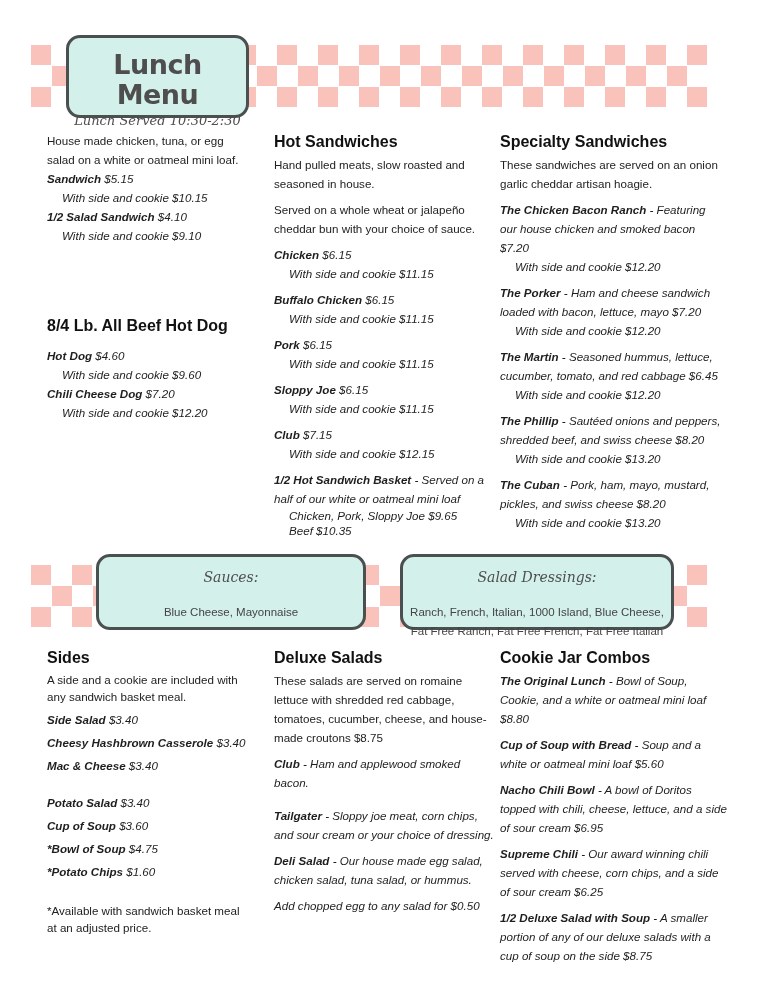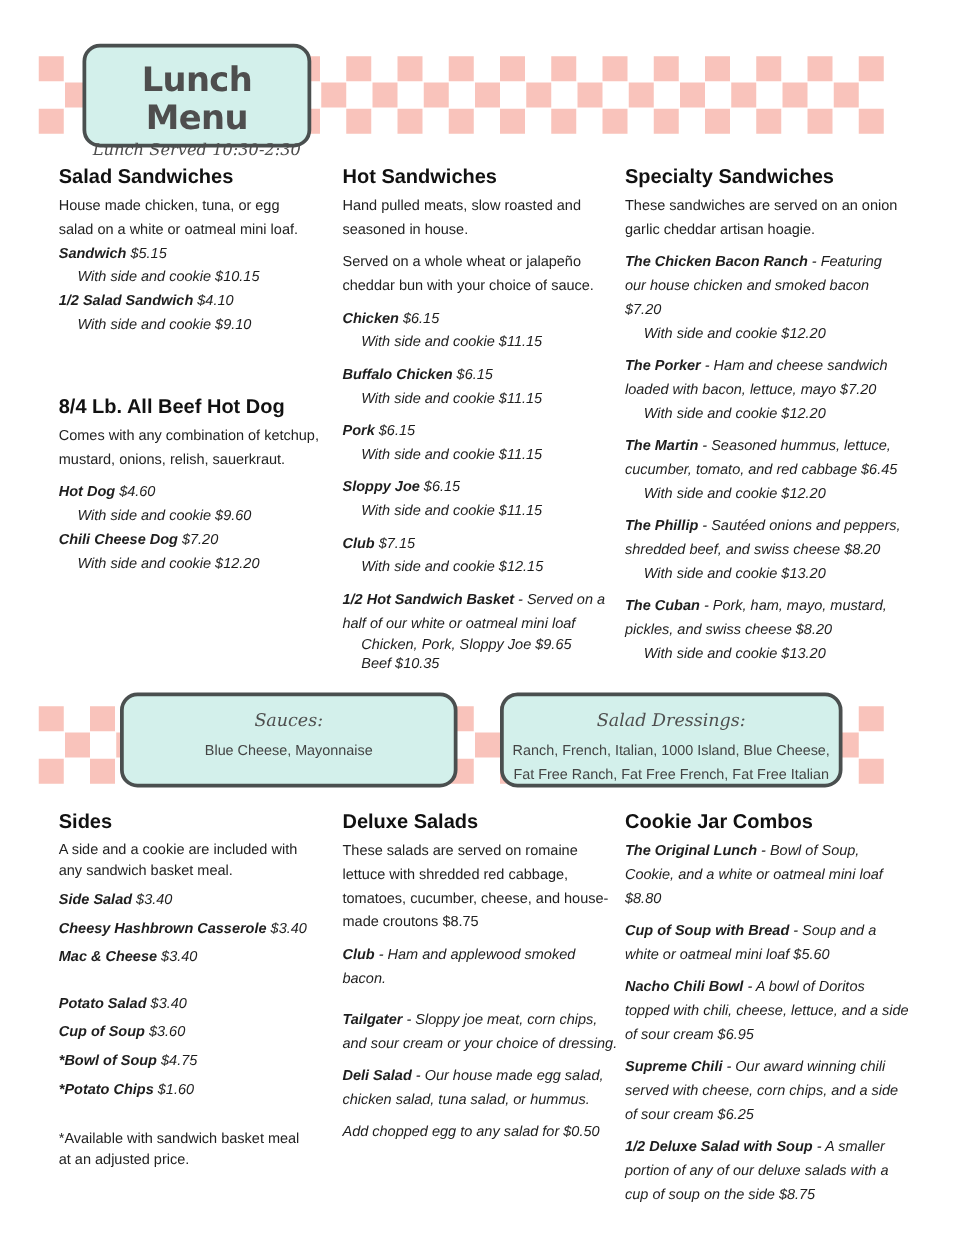--- a/index.html
+++ b/index.html
@@ -21,21 +21,21 @@
   }
   .title-sub {
     font-family: "DejaVu Serif", serif; font-style: italic; font-size: 13px;
     color: #4e4e4e; margin-top: 3px;
   }
 
   .sauce-panel { left: 96px; top: 554px; width: 270px; height: 76px; }
   .dress-panel { left: 400px; top: 554px; width: 274px; height: 76px; }
   .panel-head {
     font-family: "DejaVu Serif", serif; font-style: italic; font-size: 14px;
-    color: #4e4e4e; margin-top: 12px; margin-bottom: 7px;
+    color: #4e4e4e; margin-top: 12px; margin-bottom: 18px;
   }
   .panel-body { font-size: 11.5px; color: #444; line-height: 19px; }
 
   .col { position: absolute; width: 230px; font-size: 11.6px; line-height: 19px; }
   .col h2 {
     font-size: 16px; font-weight: bold; color: #111; margin-bottom: 2px; line-height: 22px;
   }
   .desc { color: #222; }
   .gap { height: 7px; }
   .item { font-style: italic; }
@@ -104,31 +104,29 @@
       <div class="sq" style="background: rgb(249, 195, 187);"></div>
     </div>
 </div>
 
 <div class="panel title-panel">
   <div class="title-main">Lunch Menu</div>
   <div class="title-sub">Lunch Served 10:30-2:30</div>
 </div>
 
 <div class="col" style="left:47px; top:131px;">
-  <h2>Salad Sandwiches</h2>
   <div class="desc" style="width:205px;">House made chicken, tuna, or egg salad on a white or oatmeal mini loaf.</div>
   <div class="item"><b>Sandwich</b> <span>$5.15</span></div>
   <div class="sub">With side and cookie $10.15</div>
   <div class="item"><b>1/2 Salad Sandwich</b> <span>$4.10</span></div>
   <div class="sub">With side and cookie $9.10</div>
 </div>
 
 <div class="col" style="left:47px; top:315px;">
   <h2>8/4 Lb. All Beef Hot Dog</h2>
-  <div class="desc">Comes with any combination of ketchup, mustard, onions, relish, sauerkraut.</div>
   <div class="gap"></div>
   <div class="item"><b>Hot Dog</b> <span>$4.60</span></div>
   <div class="sub">With side and cookie $9.60</div>
   <div class="item"><b>Chili Cheese Dog</b> <span>$7.20</span></div>
   <div class="sub">With side and cookie $12.20</div>
 </div>
 
 <div class="col" style="left:274px; top:131px; width:220px;">
   <h2>Hot Sandwiches</h2>
   <div class="desc">Hand pulled meats, slow roasted and seasoned in house.</div>

